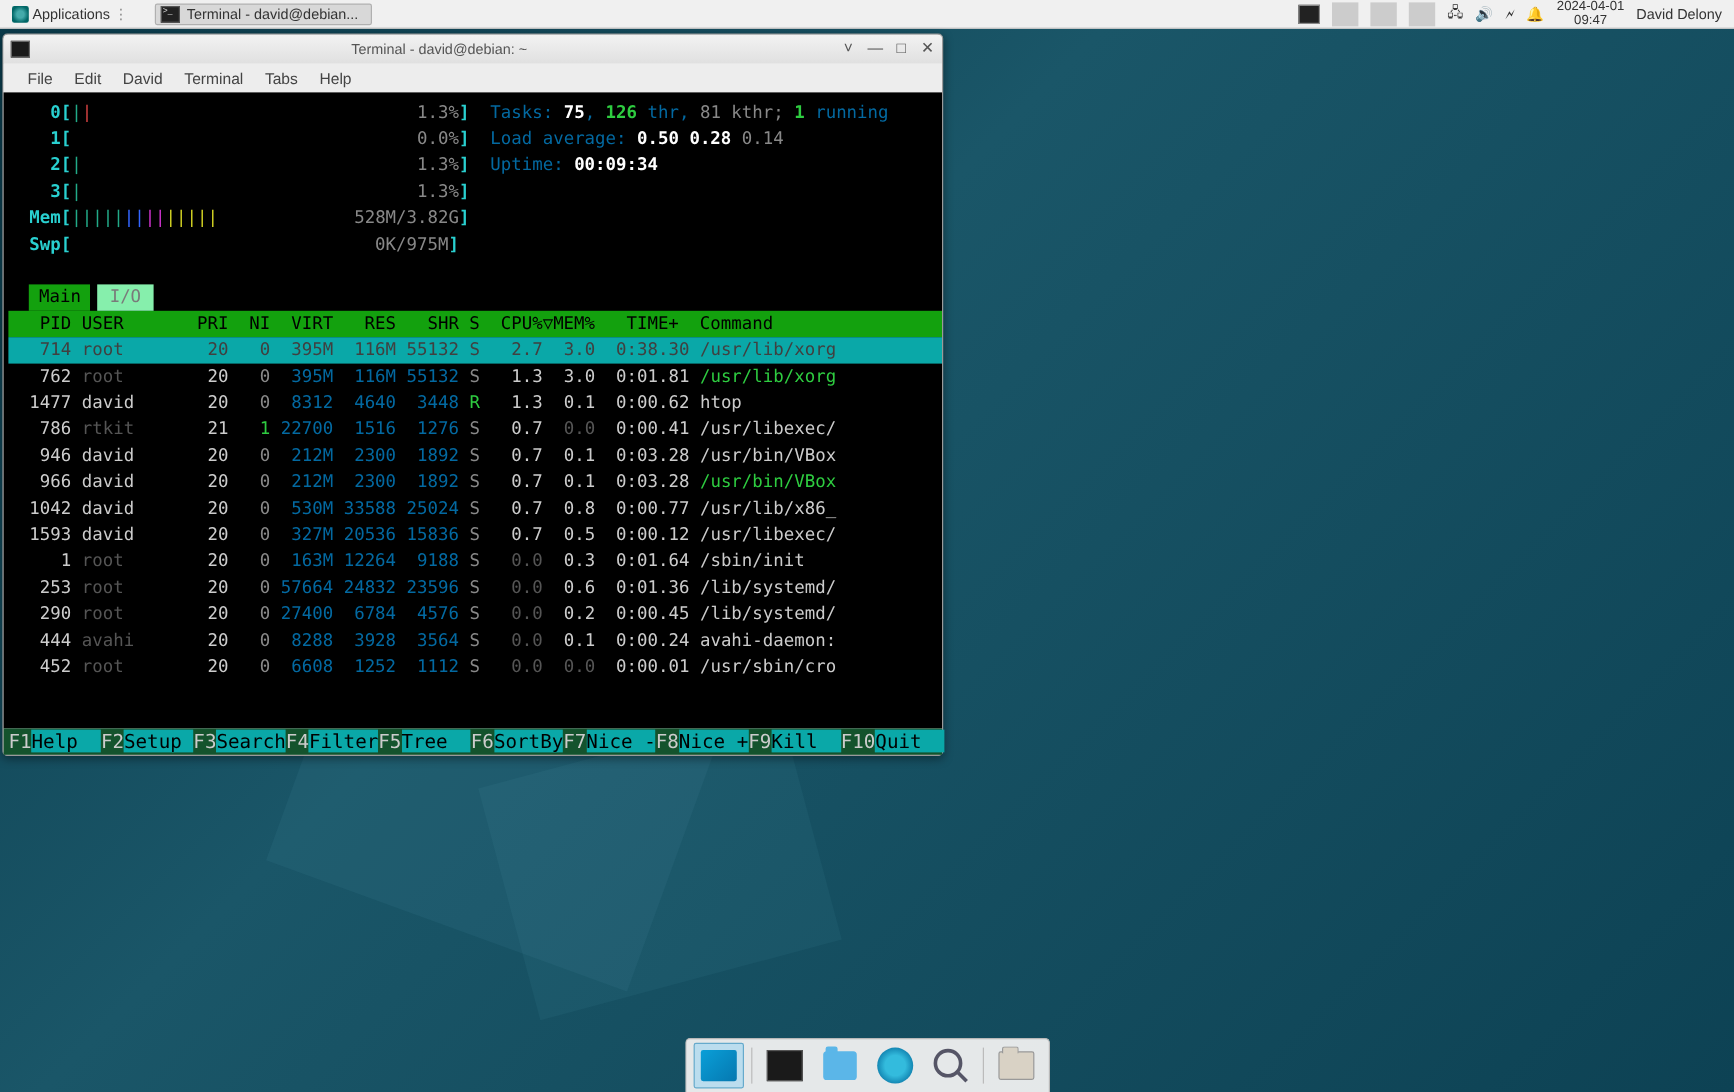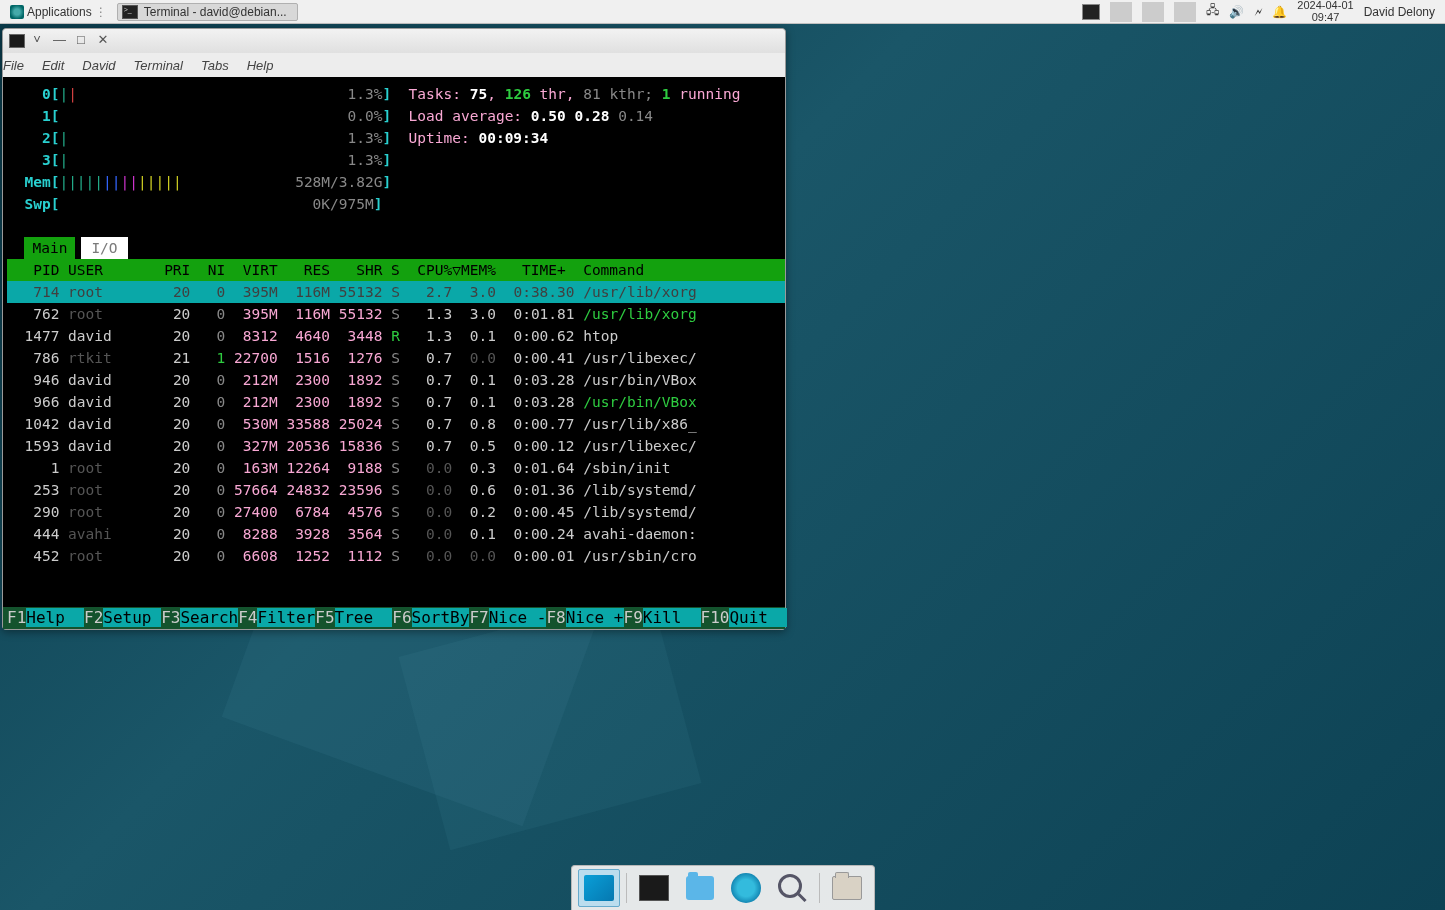--- a/index.html
+++ b/index.html
@@ -14,21 +14,21 @@
 
 .bg-shape1 { position:absolute; left:260px; top:500px; width:320px; height:280px; background:rgba(100,180,200,0.08); transform:rotate(20deg); }
 .bg-shape2 { position:absolute; left:420px; top:620px; width:260px; height:200px; background:rgba(120,200,220,0.06); transform:rotate(-15deg); }
 
 
 .panel {
   position:absolute; top:0; left:0; right:0; height:24px;
   background:#f0f0f0; border-bottom:1px solid #c0c0c0;
   display:flex; align-items:center; font-size:12px; color:#333;
 }
-.panel-left { display:flex; align-items:center; gap:4px; padding-left:4px; }
+.panel-left { display:flex; align-items:center; gap:16px; padding-left:4px; }
 .app-menu { display:flex; align-items:center; gap:3px; padding:2px 6px; cursor:pointer; }
 .xfce-icon { width:14px; height:14px; background:radial-gradient(circle,#4aa 30%,#066 70%); border-radius:2px; }
 .task-btn { display:flex; align-items:center; gap:6px; background:#d8d8d8; border:1px solid #b0b0b0; padding:1px 10px 1px 4px; border-radius:2px; cursor:pointer; max-width:200px; }
 .term-mini { width:16px; height:14px; background:#222; border:1px solid #555; position:relative; }
 .term-mini::after { content:">_"; color:#ccc; font-size:7px; position:absolute; left:1px; top:0; }
 .panel-right { margin-left:auto; display:flex; align-items:center; gap:10px; padding-right:10px; }
 .tray-term { width:18px; height:16px; background:#222; border:1px solid #888; }
 .sep-box { width:22px; height:20px; background:#ccc; }
 .clock { text-align:center; line-height:1.05; font-size:11px; }
 
@@ -39,48 +39,48 @@
   box-shadow:0 2px 8px rgba(0,0,0,0.4);
 }
 .titlebar {
   height:24px; display:flex; align-items:center; padding:0 6px;
   background:linear-gradient(#f2f2f2,#e0e0e0); border-radius:4px 4px 0 0;
 }
 .title-icon { width:16px; height:14px; background:#1a1a1a; border:1px solid #666; margin-right:6px; }
 .title-text { flex:1; text-align:center; font-size:12px; color:#555; }
 .winbtns { display:flex; gap:10px; }
 .winbtn { width:12px; height:12px; cursor:pointer; font-size:13px; color:#555; line-height:10px; text-align:center; }
-.menubar { height:24px; display:flex; align-items:center; gap:18px; padding:0 0; font-size:13px; color:#444; background:#ededed;font-style:italic; }
+.menubar { height:24px; display:flex; align-items:center; gap:18px; padding:0 20px; font-size:13px; color:#444; background:#ededed; }
 .menubar span { cursor:pointer; }
 
 .term-body {
   background:#000; color:#ccc;
   font-family:"DejaVu Sans Mono","Liberation Mono",monospace;
   font-size:14.5px; line-height:22px;
   padding:6px 0 0 4px;
   white-space:pre;
   overflow:hidden;
   height:530px;
 }
-.cyan { color:#f9a8d4; }
+.cyan { color:#0369a1; }
 .cyanb { color:#29d0d0; font-weight:bold; }
 .green { color:#2ecc40; }
 .greenb { color:#2ecc40; font-weight:bold; }
 .whiteb { color:#fff; font-weight:bold; }
 .grey { color:#888; }
 .greyd { color:#555; }
 .red { color:#d04040; }
 .bar-green { color:#2a8; }
 .bar-blue { color:#36f; }
 .bar-mag { color:#c3c; }
 .bar-yel { color:#cc2; }
 
 .tabs-row { background:#000; }
 .tab-main { background:#13a10e; color:#000; padding:0 8px; display:inline-block; }
-.tab-io { background:#ffffff; color:#7a7a7a; padding:0 10px; display:inline-block; margin-left:6px; }
+.tab-io { background:#86efac; color:#7a7a7a; padding:0 10px; display:inline-block; margin-left:6px; }
 
 .hdr-row { background:#13a10e; color:#000; }
 .sel-row { background:#0aa8a8; color:#404040; }
 
 .fkeys {
   background:#14532d; font-family:"DejaVu Sans Mono",monospace; font-size:16px;
   line-height:22px; white-space:pre; color:#ccc; padding-left:4px;
 }
 .fk { background:#0aa8a8; color:#000; }
 
@@ -135,20 +135,21 @@
       <div>2024-04-01</div>
       <div>09:47</div>
     </div>
     <span>David Delony</span>
   </div>
 </div>
 
 <div class="termwin">
   <div class="titlebar">
     <span class="title-icon"></span>
+    <span class="title-text">Terminal - david@debian: ~</span>
     <div class="winbtns">
       <span class="winbtn">˅</span>
       <span class="winbtn">—</span>
       <span class="winbtn">□</span>
       <span class="winbtn">✕</span>
     </div>
   </div>
   <div class="menubar">
     <span>File</span>
     <span>Edit</span>

